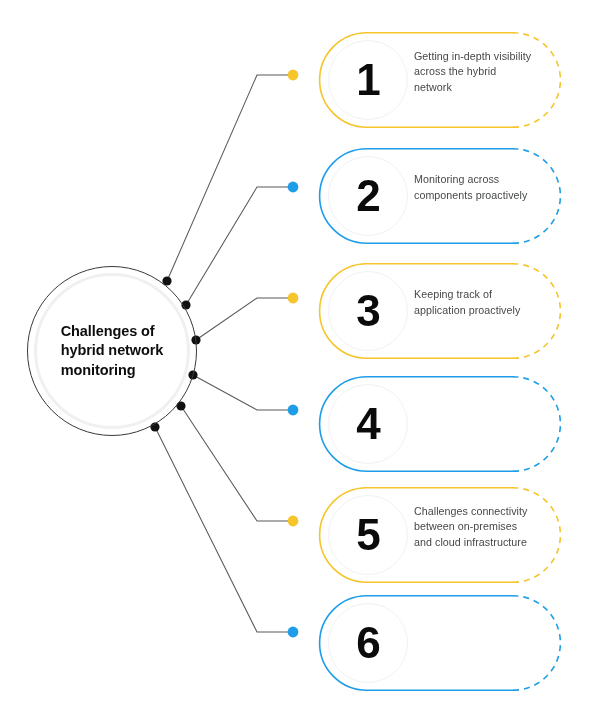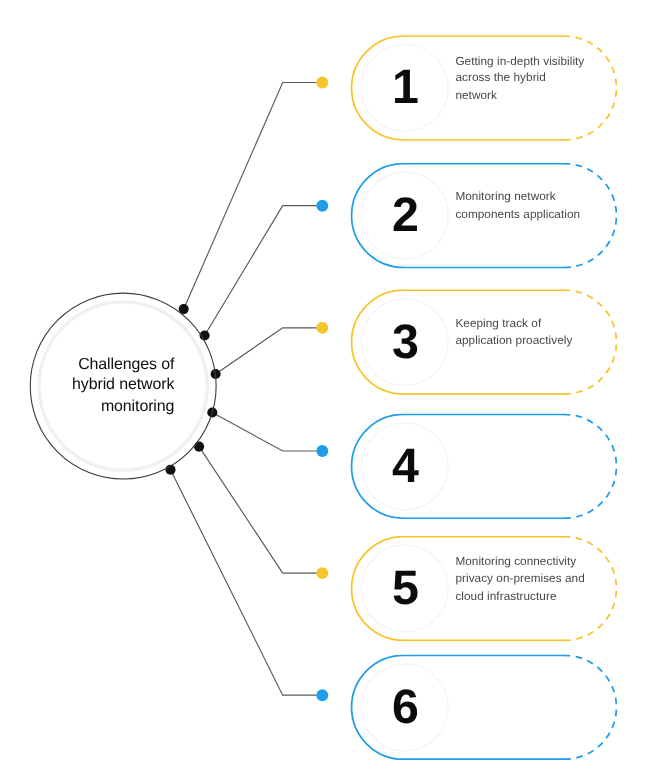--- a/index.html
+++ b/index.html
@@ -50,23 +50,23 @@
     border-radius: 50%;
     border: 3px solid #f0f0f0;
     box-sizing: border-box;
   }
   .hub-label {
     position: absolute;
     inset: 0;
     display: flex;
     align-items: center;
     justify-content: center;
-    text-align: right;
+    text-align: left;
     font-size: 14.5px;
-    font-weight: normal;
+    font-weight: bold;
     color: #0d0d0d;
     line-height: 1.35;
     letter-spacing: -0.1px;
     padding: 0 18px;
     box-sizing: border-box;
   }
 
   
   .card {
     position: absolute;
@@ -174,21 +174,21 @@
         </div>
       </div>
       <div class="card" style="top: 148px;">
         <svg class="card-outline" viewBox="0 0 244 96" width="244" height="96">
           <path d="M 196 0.8 L 48.8 0.8 A 47.2 47.2 0 0 0 48.8 95.2 L 196 95.2" fill="none" stroke="#1E9EE8" stroke-width="1.6" stroke-linecap="round"></path>
           <path d="M 196 0.8 L 195.2 0.8 A 47.2 47.2 0 0 1 195.2 95.2 L 196 95.2" fill="none" stroke="#1E9EE8" stroke-width="1.6" stroke-dasharray="6 5" stroke-linecap="butt"></path>
         </svg>
         <div class="card-numcircle"></div>
         <div class="card-num">2</div>
         <div class="card-text">
-          <span>Monitoring network components application</span>
+          <span>Monitoring across components proactively</span>
         </div>
       </div>
       <div class="card" style="top: 263px;">
         <svg class="card-outline" viewBox="0 0 244 96" width="244" height="96">
           <path d="M 196 0.8 L 48.8 0.8 A 47.2 47.2 0 0 0 48.8 95.2 L 196 95.2" fill="none" stroke="#F6C42B" stroke-width="1.6" stroke-linecap="round"></path>
           <path d="M 196 0.8 L 195.2 0.8 A 47.2 47.2 0 0 1 195.2 95.2 L 196 95.2" fill="none" stroke="#F6C42B" stroke-width="1.6" stroke-dasharray="6 5" stroke-linecap="butt"></path>
         </svg>
         <div class="card-numcircle"></div>
         <div class="card-num">3</div>
         <div class="card-text">
@@ -204,21 +204,21 @@
         <div class="card-num">4</div>
       </div>
       <div class="card" style="top: 487px;">
         <svg class="card-outline" viewBox="0 0 244 96" width="244" height="96">
           <path d="M 196 0.8 L 48.8 0.8 A 47.2 47.2 0 0 0 48.8 95.2 L 196 95.2" fill="none" stroke="#F6C42B" stroke-width="1.6" stroke-linecap="round"></path>
           <path d="M 196 0.8 L 195.2 0.8 A 47.2 47.2 0 0 1 195.2 95.2 L 196 95.2" fill="none" stroke="#F6C42B" stroke-width="1.6" stroke-dasharray="6 5" stroke-linecap="butt"></path>
         </svg>
         <div class="card-numcircle"></div>
         <div class="card-num">5</div>
         <div class="card-text">
-          <span>Monitoring connectivity privacy on-premises and cloud infrastructure</span>
+          <span>Challenges connectivity between on-premises and cloud infrastructure</span>
         </div>
       </div>
       <div class="card" style="top: 595px;">
         <svg class="card-outline" viewBox="0 0 244 96" width="244" height="96">
           <path d="M 196 0.8 L 48.8 0.8 A 47.2 47.2 0 0 0 48.8 95.2 L 196 95.2" fill="none" stroke="#1E9EE8" stroke-width="1.6" stroke-linecap="round"></path>
           <path d="M 196 0.8 L 195.2 0.8 A 47.2 47.2 0 0 1 195.2 95.2 L 196 95.2" fill="none" stroke="#1E9EE8" stroke-width="1.6" stroke-dasharray="6 5" stroke-linecap="butt"></path>
         </svg>
         <div class="card-numcircle"></div>
         <div class="card-num">6</div>
       </div>

